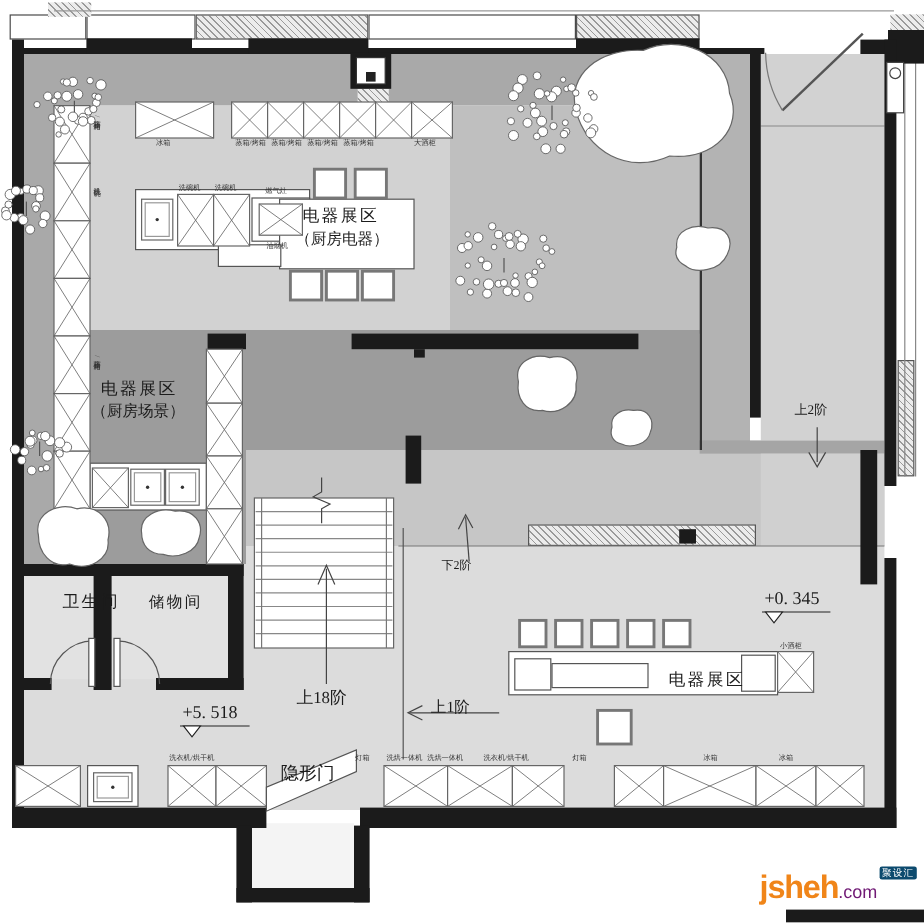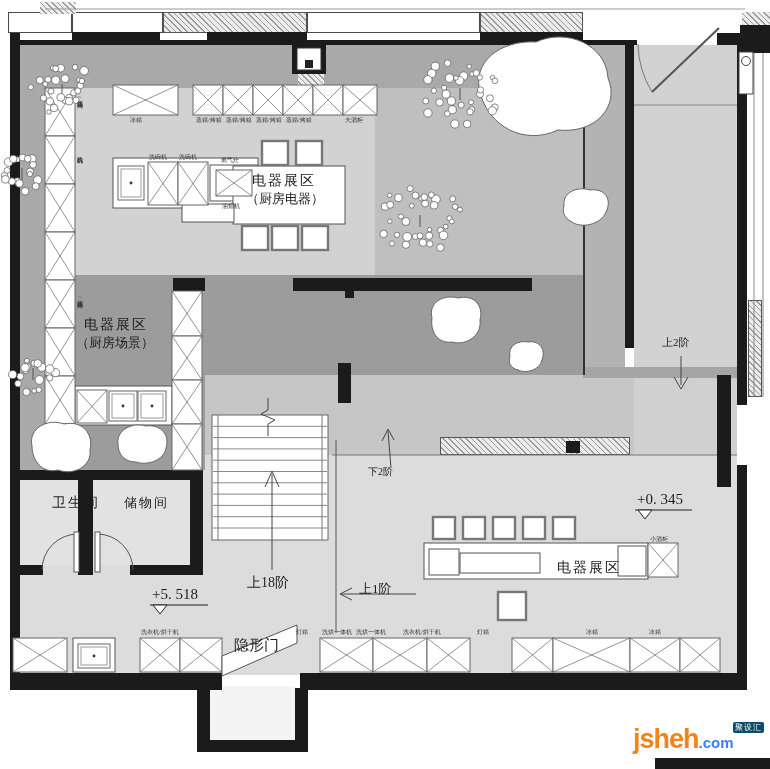--- a/index.html
+++ b/index.html
@@ -11,21 +11,21 @@
          border:1px solid #555;box-sizing:border-box;}
   .wband{position:absolute;background:#fff;border:1px solid #4a4a4a;box-sizing:border-box;}
   #geom{position:absolute;left:0;top:0;}
   .lbl{position:absolute;color:#1c1c1c;white-space:nowrap;line-height:1;}
   .big{letter-spacing:2px;}
   .tiny{font-size:6px;color:#333;}
   .vert{writing-mode:vertical-rl;}
   .elev{font-size:15px;}
   #logo{position:absolute;left:633px;top:724px;width:135px;height:40px;font-family:"Liberation Sans",sans-serif;}
   #logo .nm{color:#f08519;font-size:27px;font-weight:800;letter-spacing:-1px;}
-  #logo .tld{color:#3b82f6;font-size:15px;font-weight:700;}
+  #logo .tld{color:#701a75;font-size:15px;font-weight:400;}
   #logo .badge{position:absolute;right:4px;top:-2px;background:#0c4a6e;color:#fff;
                font-size:8px;padding:0 2px;border-radius:2px;letter-spacing:1px;}
 </style>
 </head>
 <body>
 
 <div id="plan">
 
   <div class="zone" style="left:20px;top:45px;width:563px;height:43px;background:#a9a9a9;"></div>
   <div class="zone" style="left:20px;top:45px;width:25px;height:425px;background:#a9a9a9;"></div>
@@ -409,21 +409,21 @@
       <circle cx="424.2390153540714" cy="197.0645524426262" r="3.298925317260442" fill="#fff" stroke="#555" stroke-width="0.7"></circle>
       <circle cx="440.3738975960993" cy="247.582917877857" r="3.6872760208979574" fill="#fff" stroke="#555" stroke-width="0.7"></circle>
     </svg>
 
   <span class="lbl big" style="left:252px;top:174px;font-size:14px;">电器展区</span>
   <span class="lbl" style="left:246px;top:192px;font-size:13px;text-align:center;">（厨房电器）</span>
   <span class="lbl big" style="left:84px;top:318px;font-size:14px;">电器展区</span>
   <span class="lbl" style="left:76px;top:336px;font-size:13px;">（厨房场景）</span>
   <span class="lbl big" style="left:557px;top:561px;font-size:14px;">电器展区</span>
   <span class="lbl big" style="left:16px;top:496px;font-size:14px;margin-left:36px;">卫生间</span>
-  <span class="lbl big" style="left:124px;top:496px;font-size:13px;">储物间</span>
+  <span class="lbl big" style="left:124px;top:496px;font-size:13px;font-family:Liberation Mono, monospace;">储物间</span>
   <span class="lbl" style="left:234px;top:638px;font-size:15px;">隐形门</span>
   <span class="lbl" style="left:662px;top:337px;font-size:11px;text-align:right;">上2阶</span>
   <span class="lbl" style="left:368px;top:467px;font-size:10px;">下2阶</span>
   <span class="lbl" style="left:247px;top:576px;font-size:14px;">上18阶</span>
   <span class="lbl" style="left:359px;top:582px;font-size:13px;">上1阶</span>
   <span class="lbl elev" style="left:152px;top:587px;">+5. 518</span>
   <span class="lbl elev" style="left:637px;top:492px;">+0. 345</span>
 
   <span class="lbl tiny" style="left:130px;top:117px;">冰箱</span>
   <span class="lbl tiny" style="left:196px;top:117px;">蒸箱/烤箱</span>

